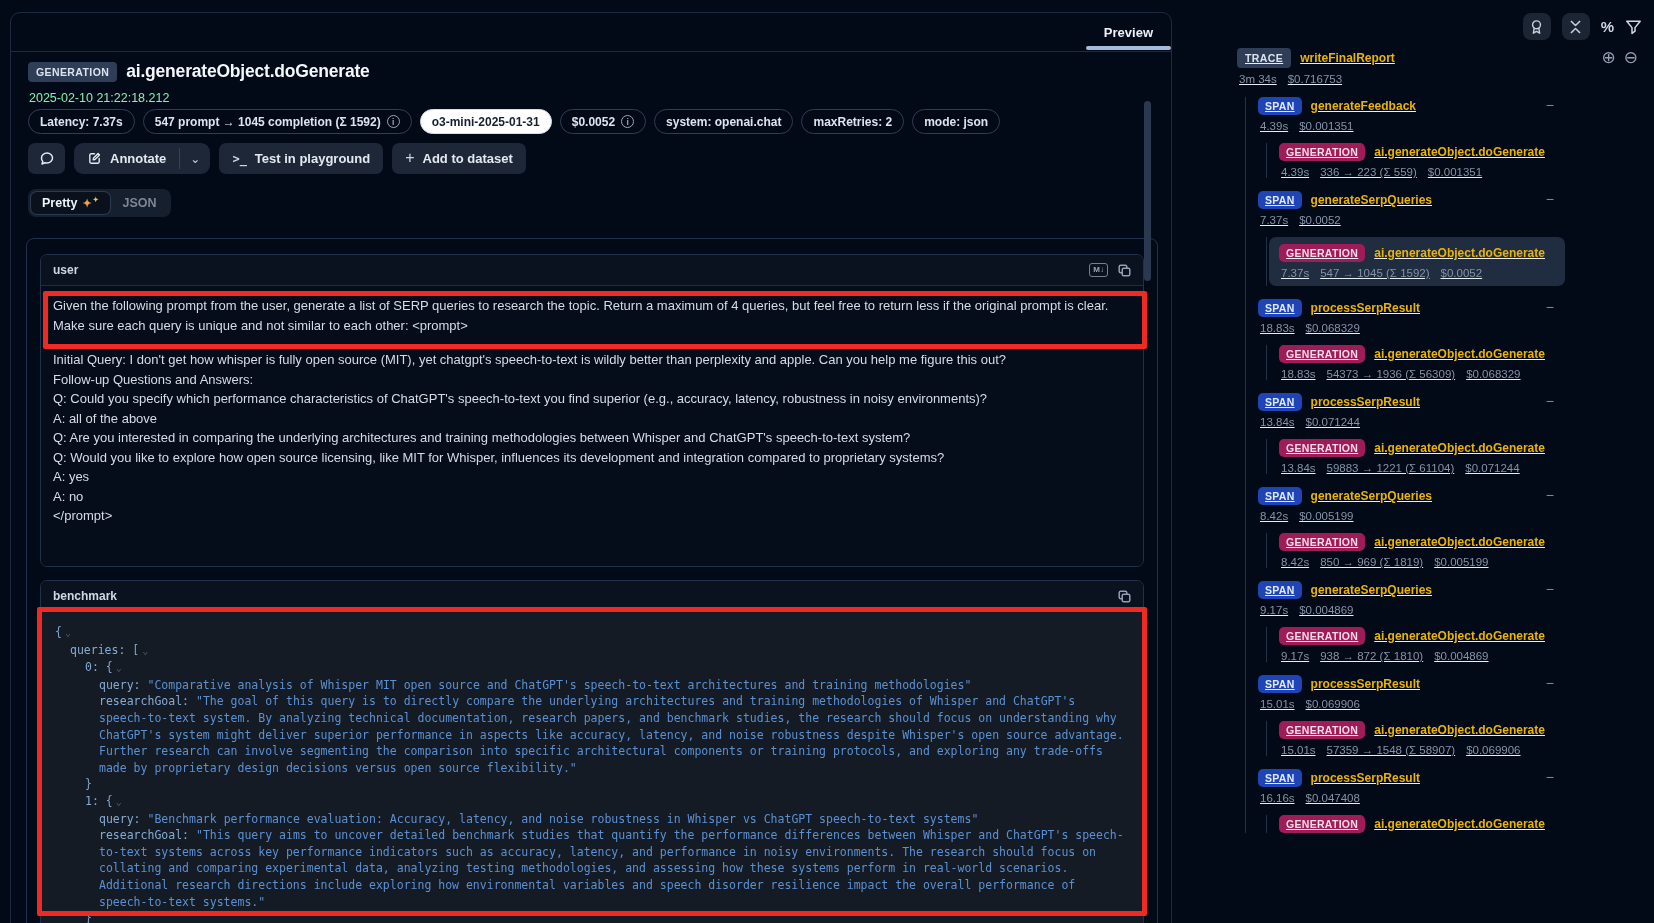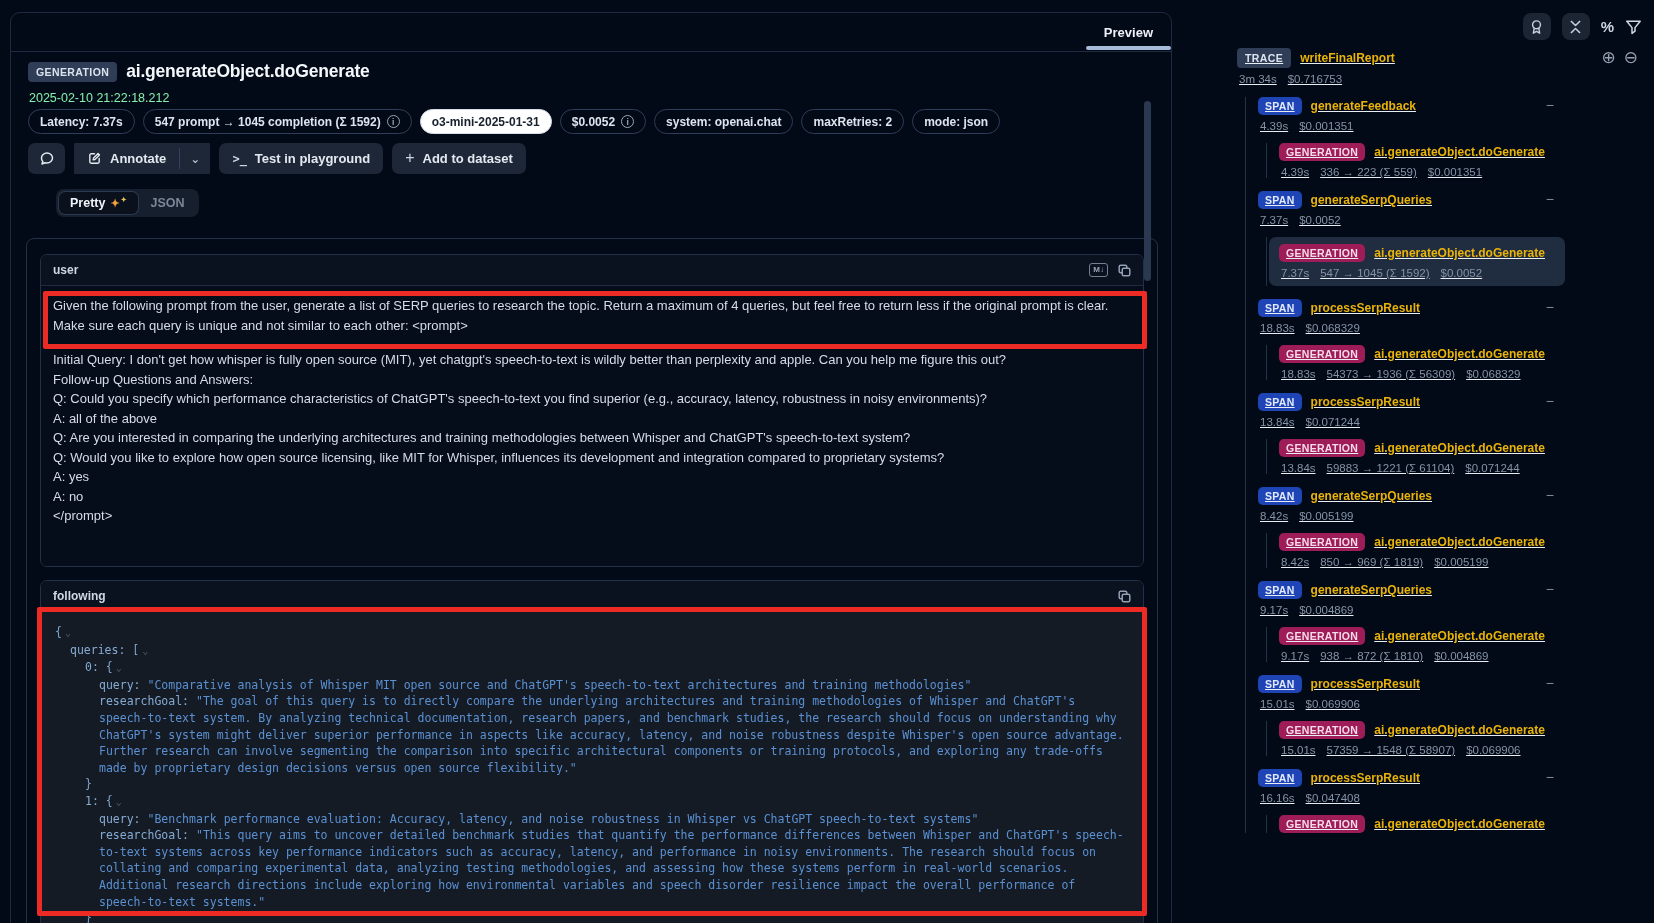--- a/index.html
+++ b/index.html
@@ -57,30 +57,30 @@
   }
 
   .buttons-row { position:absolute; left:17px; top:130px; display:flex; gap:9px; align-items:center; }
   .btn {
     background:#1d2737; border:none; border-radius:7px; height:31px;
     color:#e4e9f0; font-size:13px; font-weight:600;
     display:flex; align-items:center; gap:8px; padding:0 13px; cursor:pointer;
     font-family:"Liberation Sans", sans-serif;
   }
   .btn.icon-only { width:37px; justify-content:center; padding:0; }
-  .split { display:flex; align-items:stretch; background:#1d2737; border-radius:1px; }
+  .split { display:flex; align-items:stretch; background:#1d2737; border-radius:9px; }
   .split .btn { background:transparent; }
   .split .divider { width:1px; background:#33415a; margin:5px 0; }
   .split .chev-part { padding:0 10px; display:flex; align-items:center; color:#c6cfdc; cursor:pointer; font-size:12px; }
   .terminal-glyph { font-family:"DejaVu Sans Mono", monospace; font-size:12px; font-weight:700; color:#cdd6e2; }
   .plus-glyph { font-size:16px; font-weight:400; color:#cdd6e2; margin-top:-2px; }
 
   .toggle-row { position:absolute; left:17px; top:176px; }
   .toggle {
-    display:inline-flex; background:#161f2e; border-radius:8px; padding:3px; gap:2px;margin-left:28px;
+    display:inline-flex; background:#161f2e; border-radius:8px; padding:3px; gap:2px;
   }
   .seg { font-size:12.5px; font-weight:600; padding:4px 11px; border-radius:6px; cursor:pointer; display:flex; align-items:center; gap:5px; }
   .seg.active { background:#0a111d; color:#f0f4f9; box-shadow:0 0 0 1px #2b3a52; }
   .seg.inactive { color:#7b8696; }
   .sparkle-big { color:#f0a23c; font-size:11px; }
   .sparkle-small { color:#e8c55a; font-size:7px; margin-left:-4px; margin-top:-6px; }
 
   .outer-frame {
     position:absolute; left:15px; top:225px; right:13px; bottom:-12px;
     border:1px solid #23304a; border-radius:8px;
@@ -273,21 +273,21 @@
         <div>Q: Are you interested in comparing the underlying architectures and training methodologies between Whisper and ChatGPT's speech-to-text system?</div>
         <div>Q: Would you like to explore how open source licensing, like MIT for Whisper, influences its development and integration compared to proprietary systems?</div>
         <div>A: yes</div>
         <div>A: no</div>
         <div>&lt;/prompt&gt;</div>
       </div>
     </div>
 
     <div class="msg-panel assistant-panel">
       <div class="msg-header">
-        <span>following</span>
+        <span>benchmark</span>
         <span class="spacer"></span>
         <span class="hdr-icon">
           <svg class="line-icon" width="13" height="13" viewBox="0 0 13 13">
             <rect x="4.2" y="4.2" width="7.6" height="7.6" rx="1.5"></rect>
             <path d="M8.8 4.2V2.7A1.5 1.5 0 0 0 7.3 1.2h-4.6A1.5 1.5 0 0 0 1.2 2.7v4.6A1.5 1.5 0 0 0 2.7 8.8h1.5"></path>
           </svg>
         </span>
       </div>
       <div class="msg-body assistant-body">
         <div class="jline i0"><span class="jpunct">{</span><span class="jchev">⌄</span></div>

